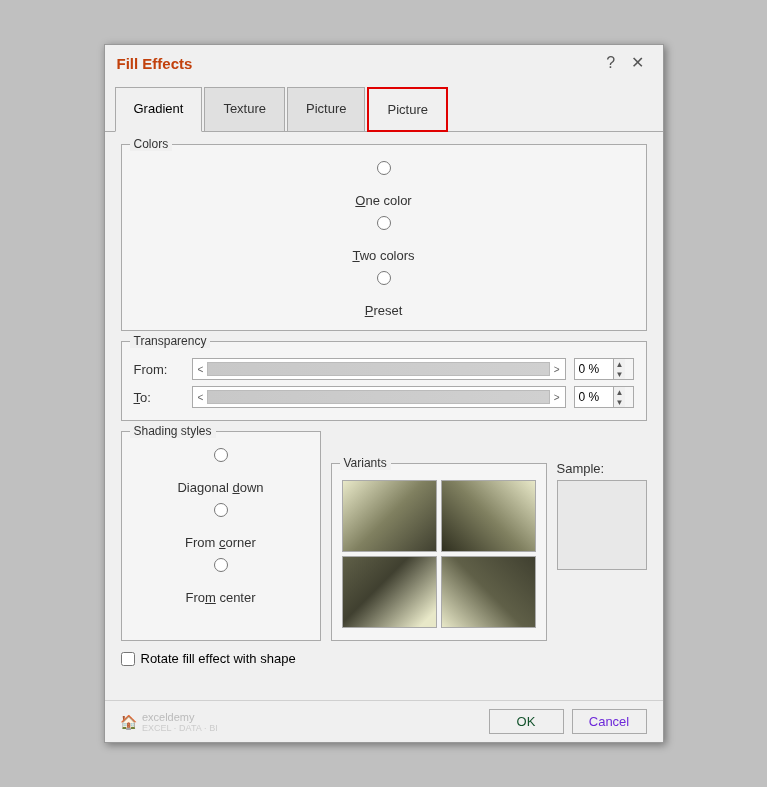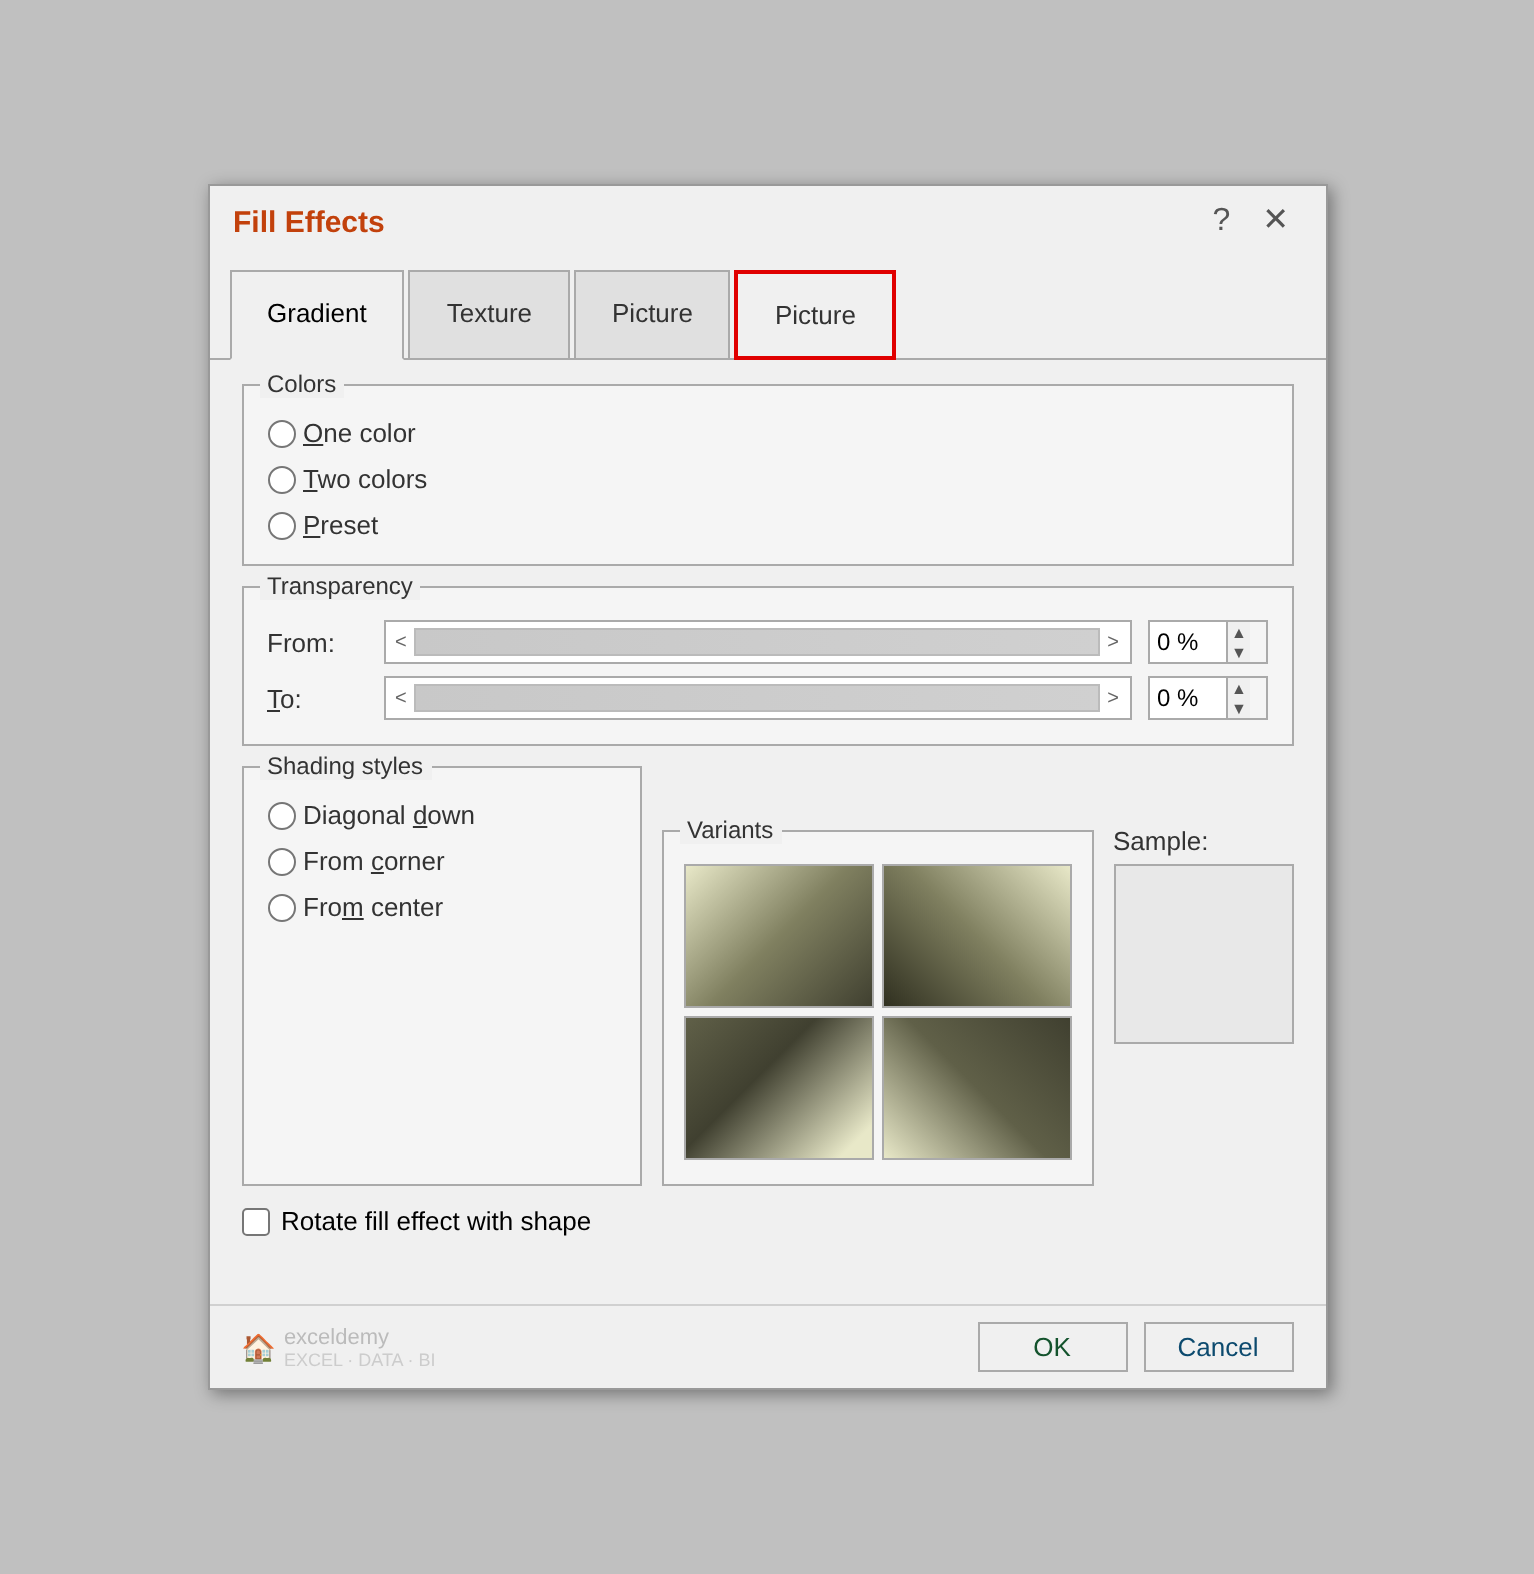--- a/index.html
+++ b/index.html
@@ -104,22 +104,23 @@
     
     .radio-group {
       display: flex;
       flex-direction: column;
       gap: 8px;
       padding-top: 8px;
     }
     .radio-item {
       display: flex;
       align-items: center;
-      gap: 4px;
-      cursor: pointer;
+      gap: 18px;
+      cursor: pointer;
+      flex-direction: column;
     }
     .radio-item input[type=radio] {
       width: 14px;
       height: 14px;
       accent-color: #000;
     }
     .radio-label {
       font-size: 13px;
       color: #333;
     }
@@ -290,21 +291,21 @@
       font-size: 14px;
       color: #aaa;
     }
     .footer-btn {
       min-width: 75px;
       padding: 4px 16px;
       border: 1px solid #aaa;
       background: #f0f0f0;
       cursor: pointer;
       font-size: 13px;
-      color: #0c4a6e;
+      color: #6d28d9;
     }
     .footer-btn.ok { color: #14532d; }
   </style>
 </head>
 <body>
 
 <div class="dialog">
 
   <div class="title-bar">
     <span class="title-text">Fill Effects</span>

